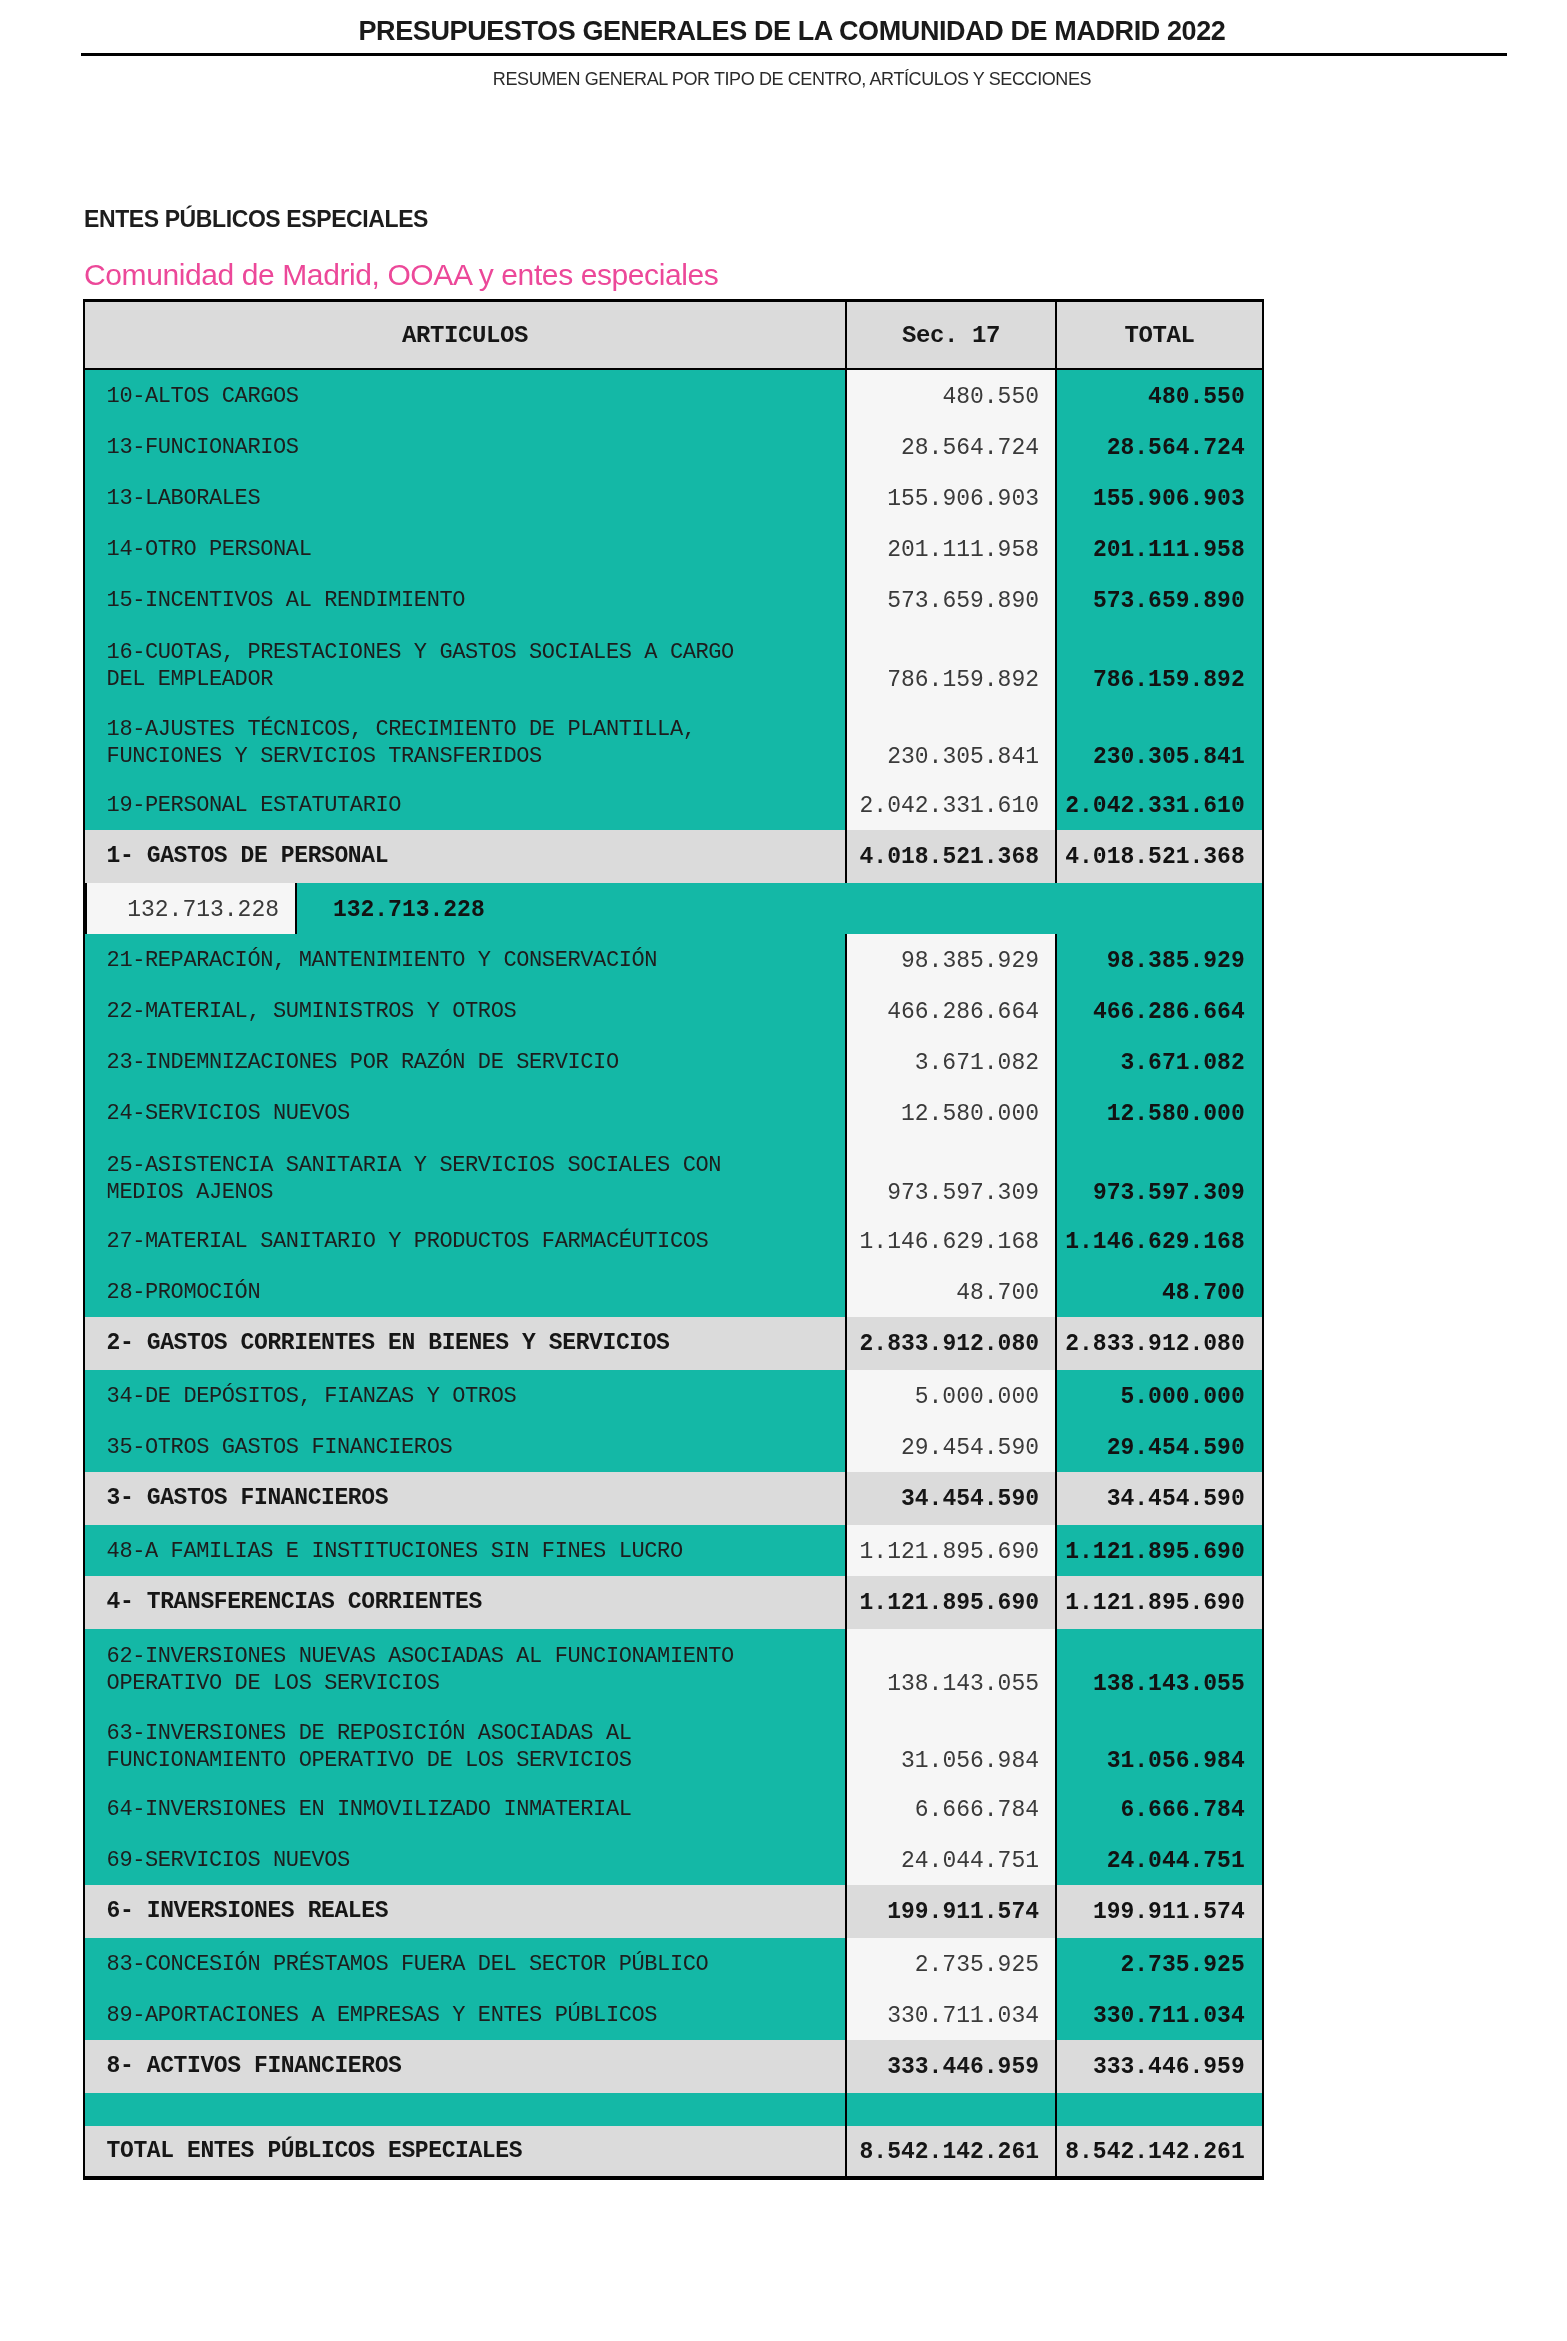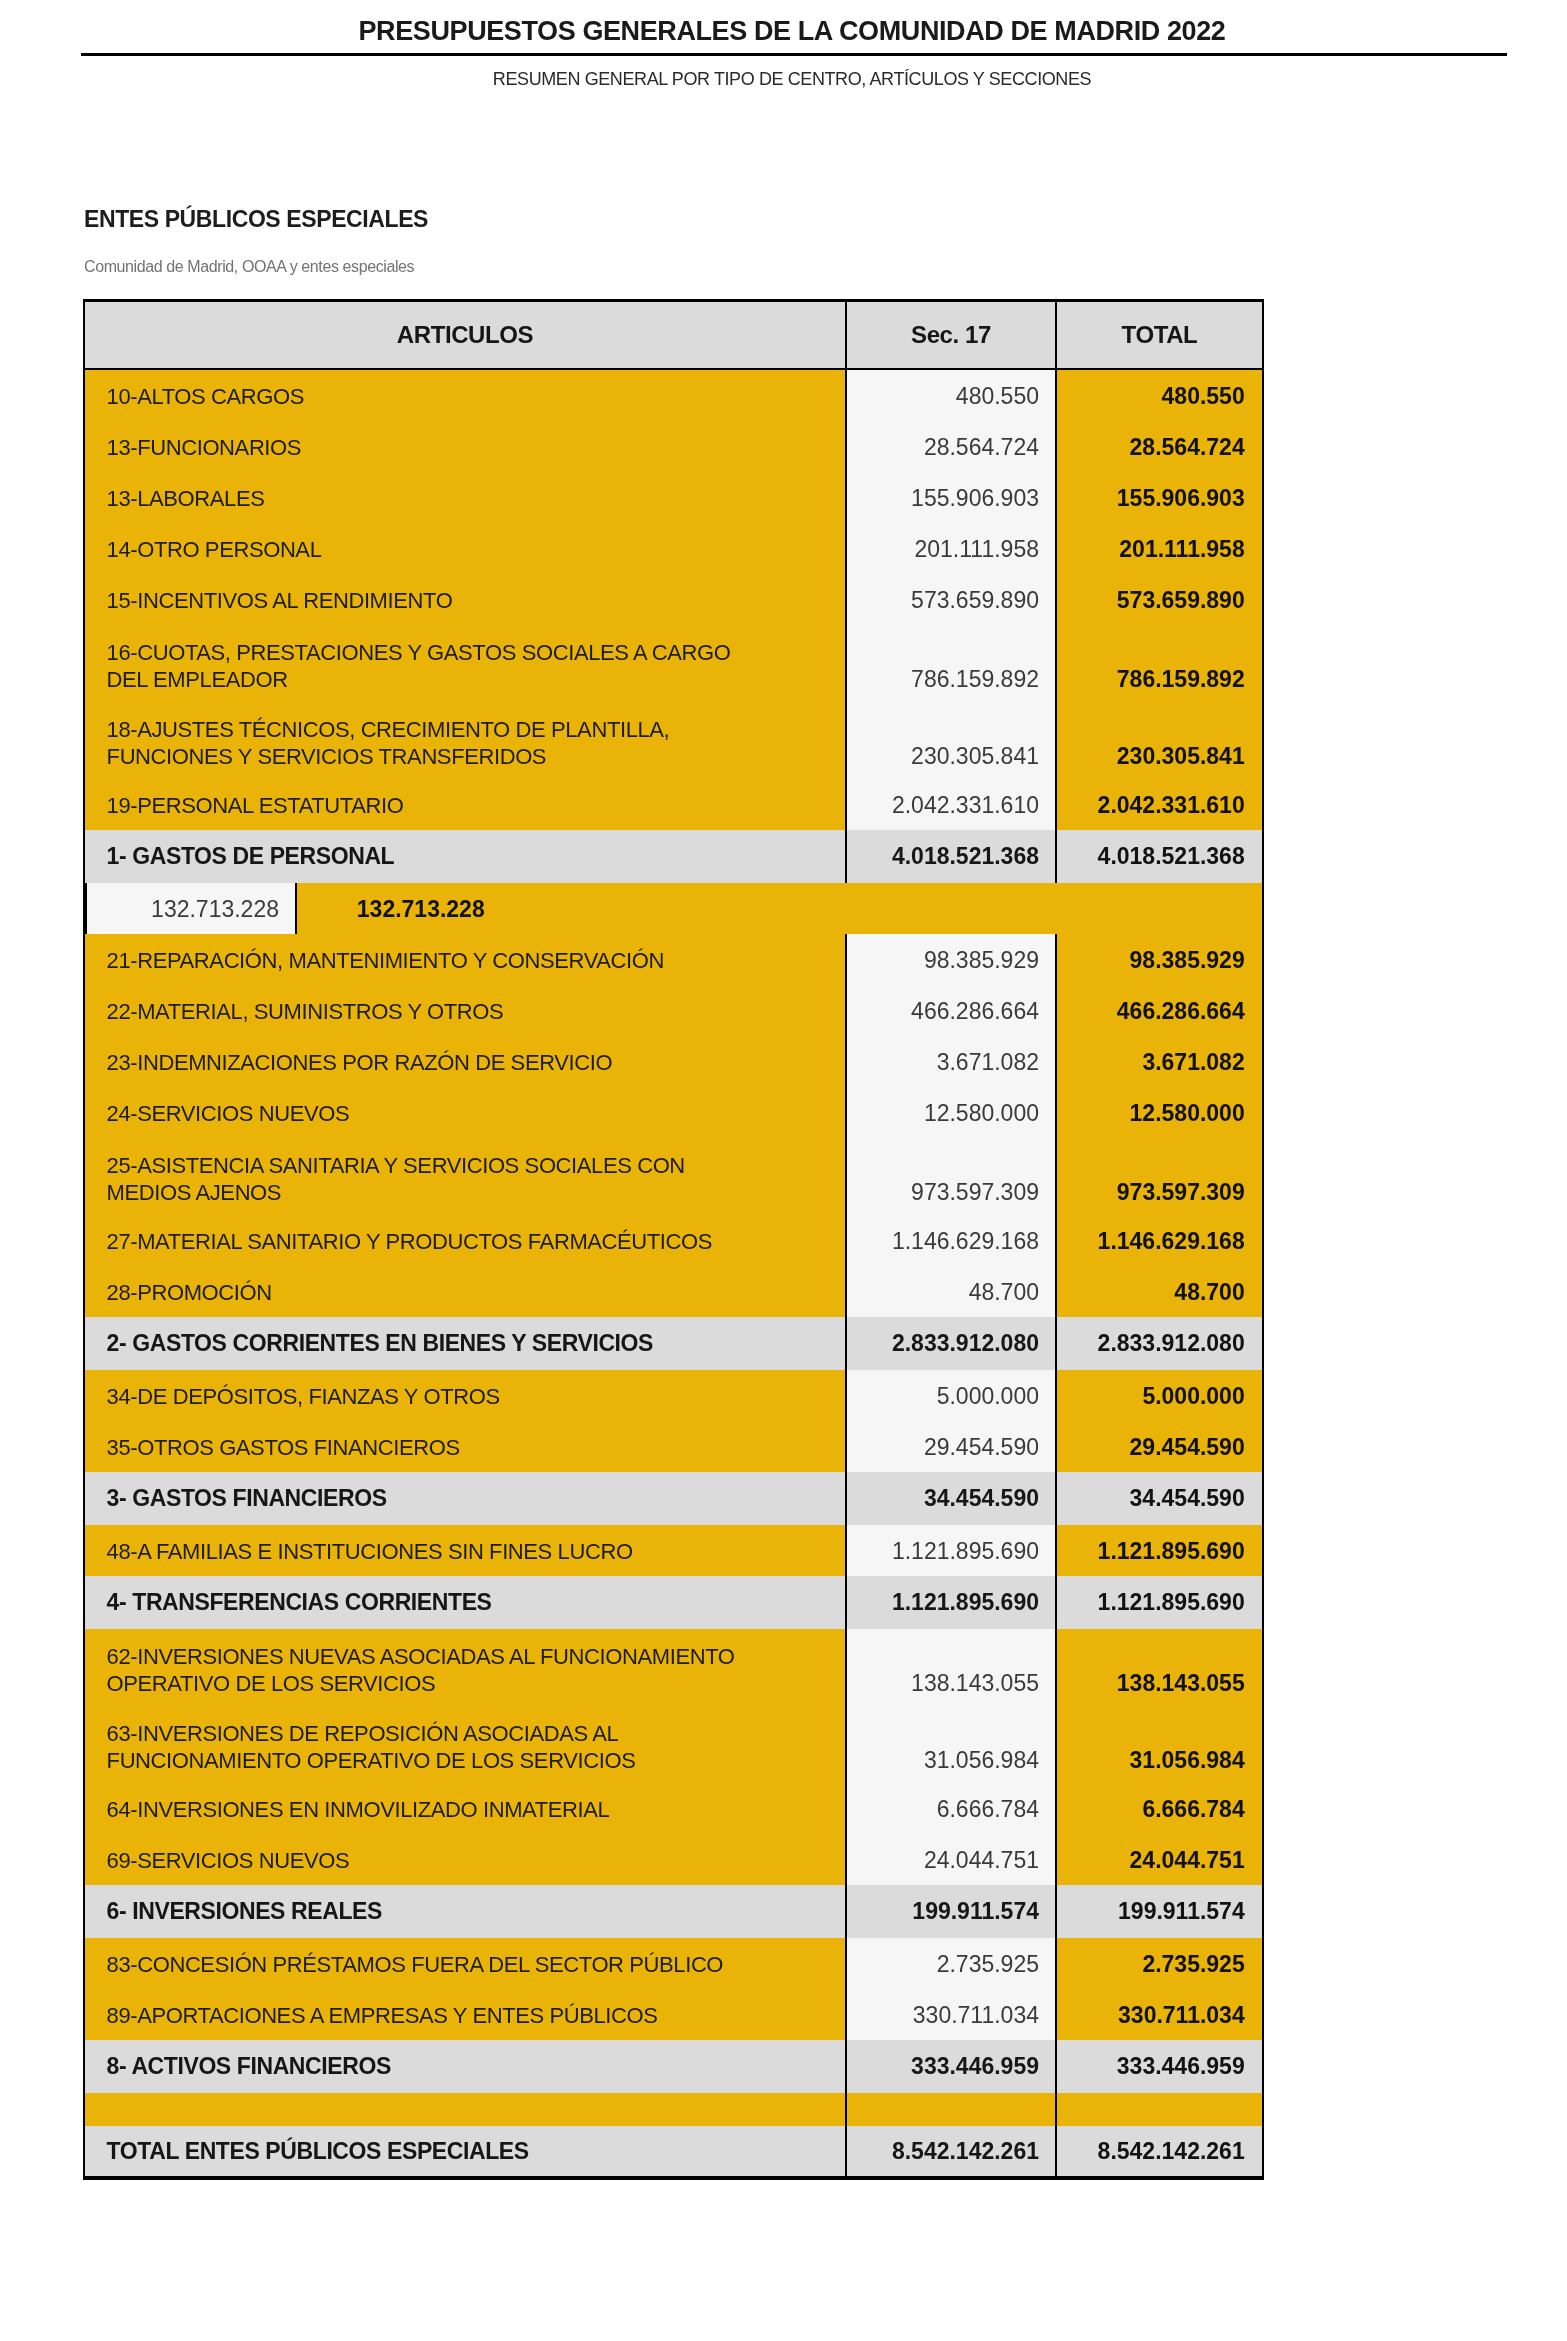--- a/index.html
+++ b/index.html
@@ -10,27 +10,28 @@
   .doc-title{
     position:absolute;top:16px;left:72px;width:1440px;text-align:center;
     font-weight:bold;font-size:27px;letter-spacing:-0.4px;color:#1a1a1a;
   }
   .title-rule{position:absolute;top:53px;left:81px;width:1426px;height:2.9px;background:#000;}
   .doc-subtitle{
     position:absolute;top:69px;left:72px;width:1440px;text-align:center;
     font-size:18px;letter-spacing:-0.4px;color:#2a2a2a;
   }
   .section-title{position:absolute;top:206px;left:84px;font-weight:bold;font-size:23px;letter-spacing:-0.4px;}
-  .section-sub{position:absolute;top:258px;left:84px;font-size:16px;letter-spacing:-0.4px;color:#737373;}
+  .section-sub{position:absolute;top:258px;left:84px;font-size:30px;letter-spacing:-0.4px;color:#ec4899;}
 
   .budget-table{
     position:absolute;top:299px;left:83px;width:1181px;box-sizing:border-box;
     border-top:3.6px solid #000;border-bottom:4.3px solid #000;
     border-left:2.2px solid #000;border-right:2.2px solid #000;
-    background:#eab308;
+    background:#14b8a6;
+    font-family:Liberation Mono, monospace;
   }
   .thead{display:flex;height:66px;background:#dbdbdb;border-bottom:2.9px solid #000;}
   .th{box-sizing:border-box;display:flex;align-items:center;justify-content:center;
       font-weight:bold;font-size:24px;letter-spacing:-0.4px;color:#161616;}
   .th.w-label{width:760px;}
   .th.w-sec{width:212px;border-left:2.2px solid #000;border-right:2.2px solid #000;}
   .th.w-total{width:205px;}
 
   .row{display:flex;}
   .cell{box-sizing:border-box;display:flex;align-items:flex-end;}

